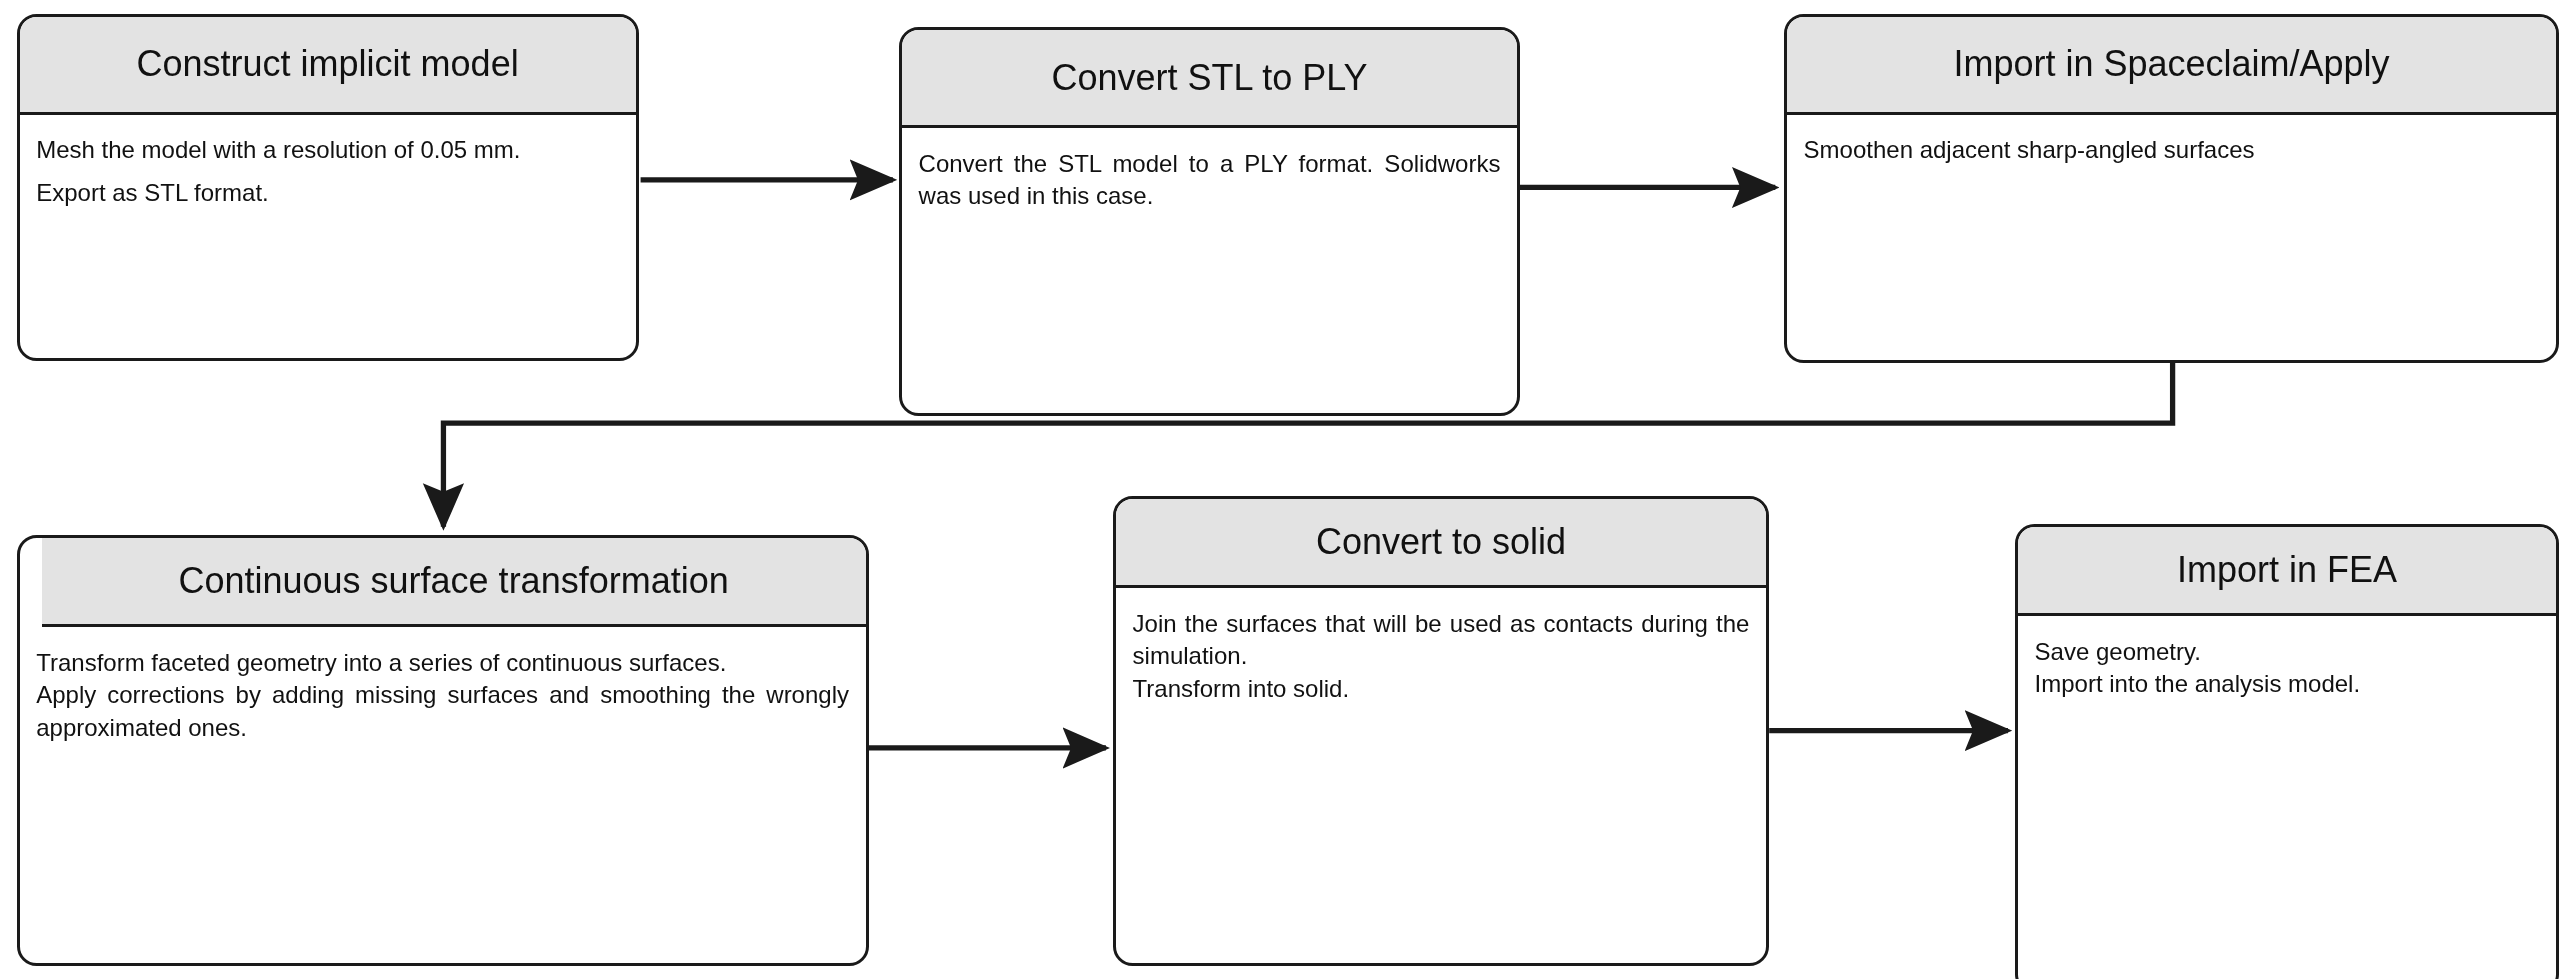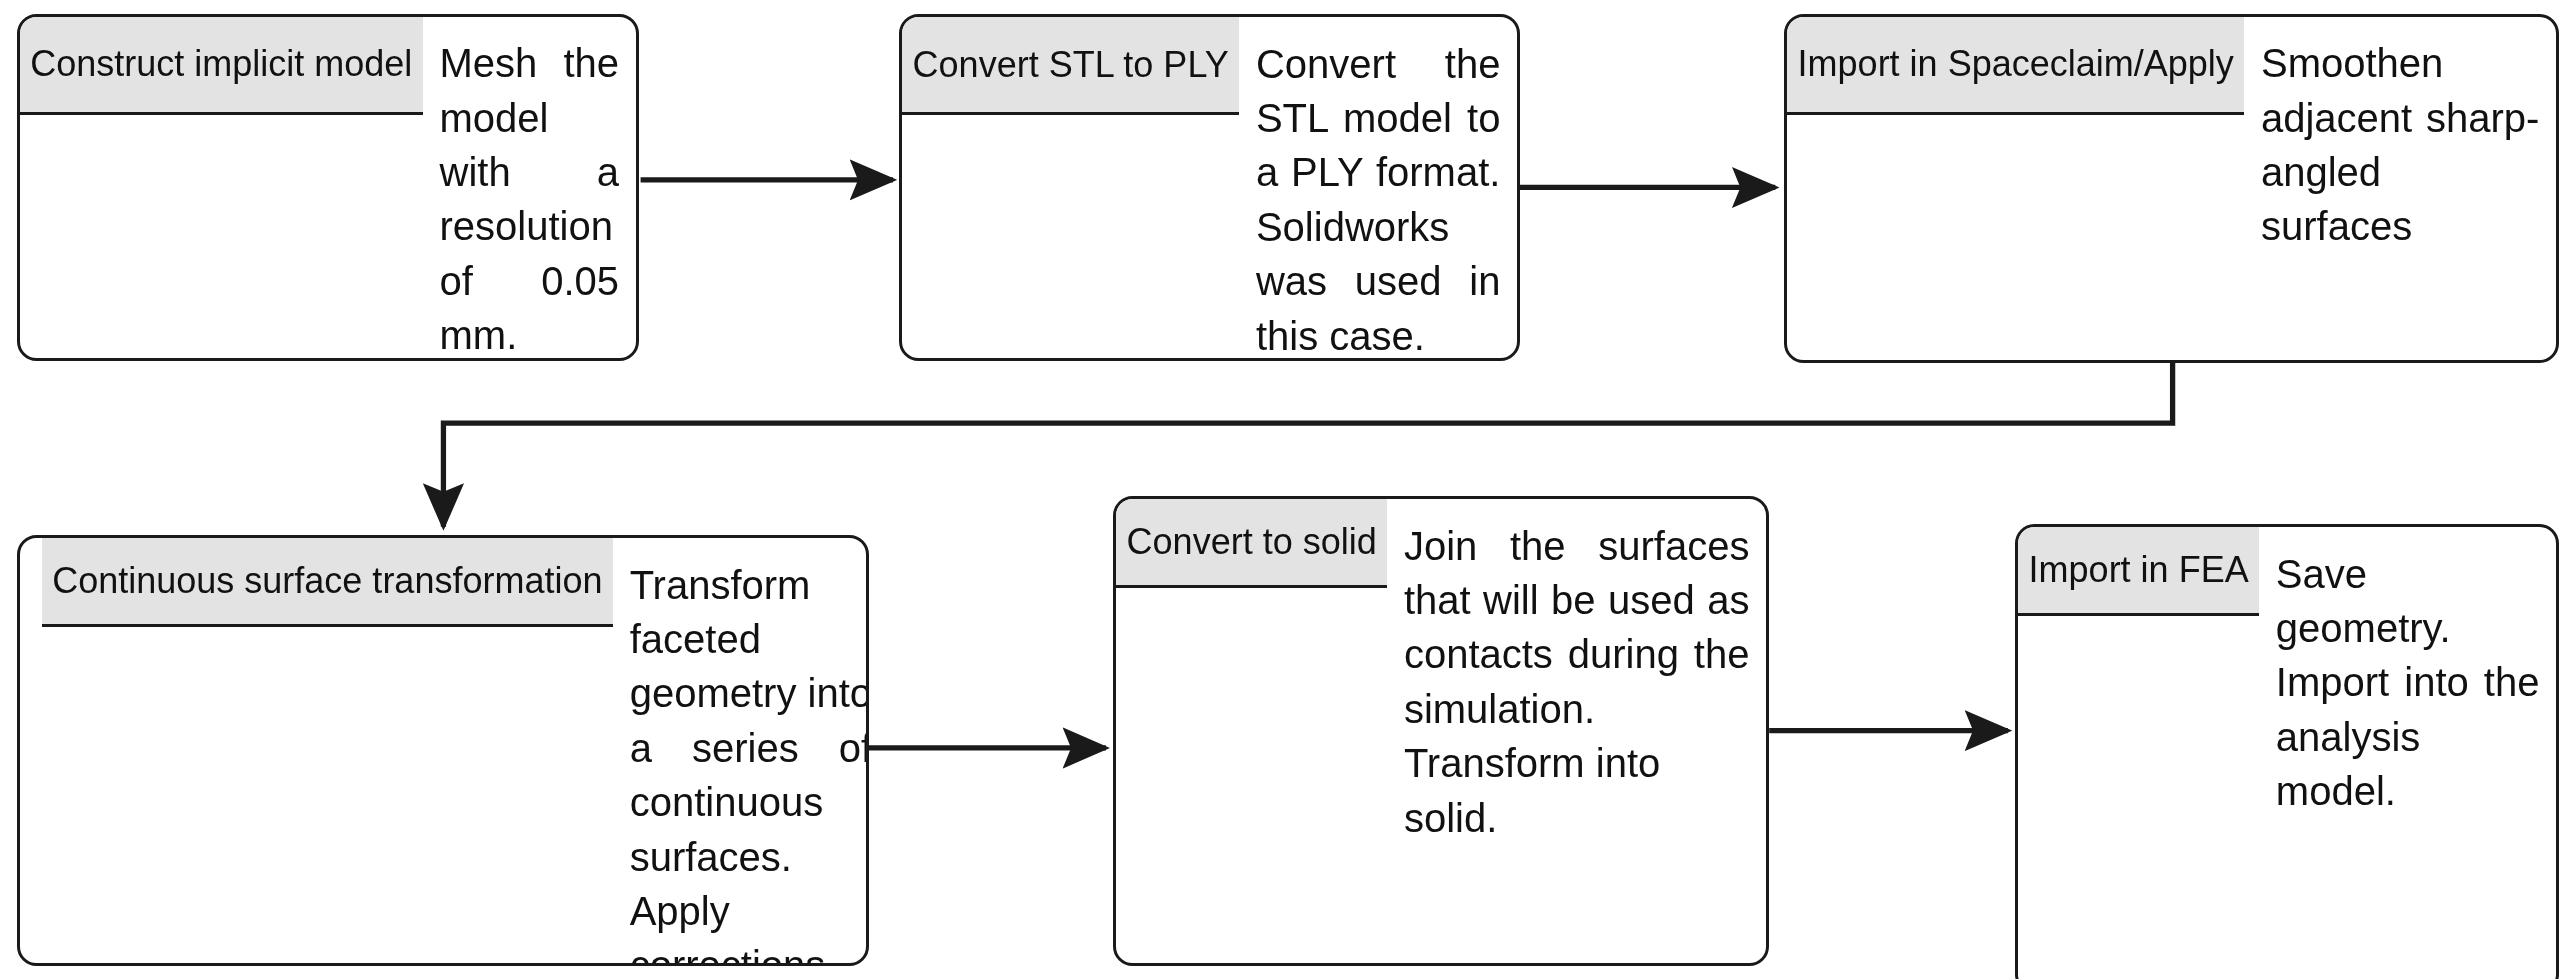--- a/index.html
+++ b/index.html
@@ -16,41 +16,41 @@
     overflow: hidden;
   }
   .node {
     position: absolute;
     box-sizing: border-box;
     border: 3px solid #1a1a1a;
     border-radius: 19.6px;
     background: #ffffff;
     overflow: hidden;
     display: flex;
-    flex-direction: row;
+    flex-direction: column;
   }
   .node-header {
     box-sizing: border-box;
     background: #e3e3e3;
     border-bottom: 3px solid #1a1a1a;
     color: #111111;
     font-size: 36px;
     line-height: 1.05;
     text-align: center;
     display: flex;
     align-items: center;
     justify-content: center;
     flex: 0 0 auto;
     padding: 0 10.6px;
   }
   .node-body {
     box-sizing: border-box;
     padding: 19.6px 16.6px 13.6px 16.6px;
     color: #111111;
-    font-size: 40px;
+    font-size: 24px;
     line-height: 1.36;
     flex: 1 1 auto;
   }
   .node-body p {
     margin: 0 0 10.6px 0;
     text-align: justify;
     text-justify: inter-word;
   }
   .node-body p:last-child { margin-bottom: 0; }
   .node-body p.tight { margin-bottom: 0; }
@@ -89,21 +89,21 @@
   </svg>
 
   <div class="node" style="left:16.6px; top:13.6px; width:622px; height:347px;">
     <div class="node-header" style="height:98px;">Construct implicit model</div>
     <div class="node-body">
       <p>Mesh the model with a resolution of 0.05 mm.</p>
       <p class="lastline">Export as STL format.</p>
     </div>
   </div>
 
-  <div class="node" style="left:899px; top:14px; width:621px; height:347px;">
+  <div class="node" style="left:899px; top:27px; width:621px; height:389px;">
     <div class="node-header" style="height:98px;">Convert STL to PLY</div>
     <div class="node-body">
       <p>Convert the STL model to a PLY format. Solidworks was used in this case.</p>
     </div>
   </div>
 
   <div class="node" style="left:1784px; top:13.6px; width:775px; height:349px;">
     <div class="node-header" style="height:98px;">Import in Spaceclaim/Apply</div>
     <div class="node-body">
       <p class="tight">Smoothen adjacent sharp-angled surfaces</p>

